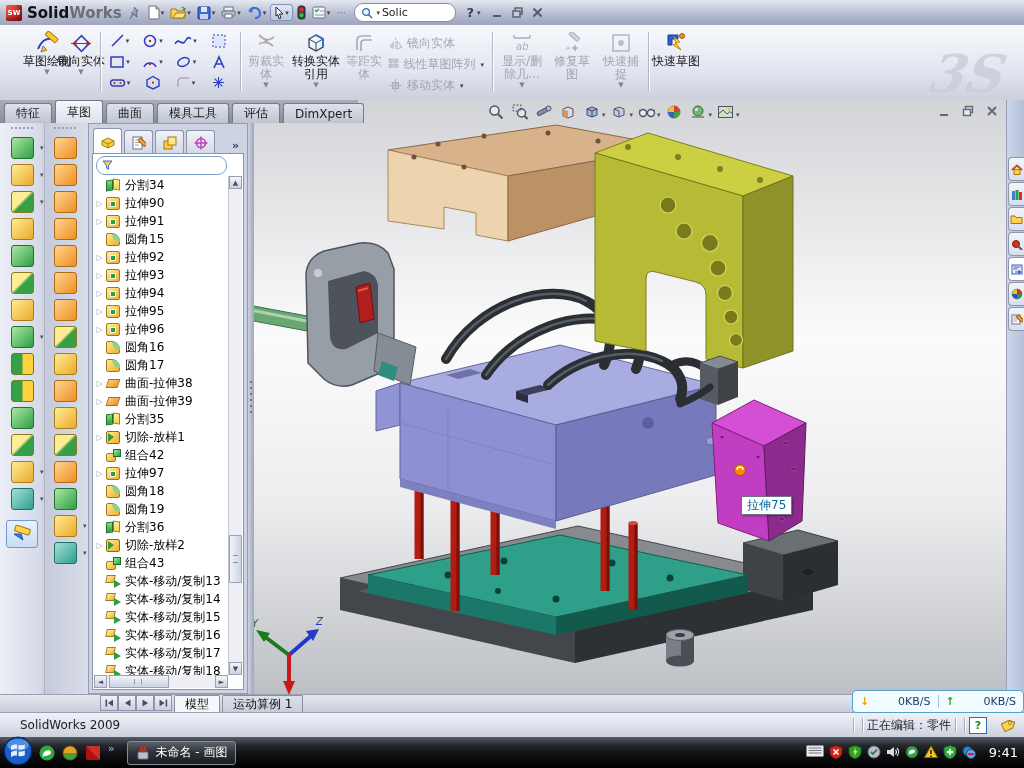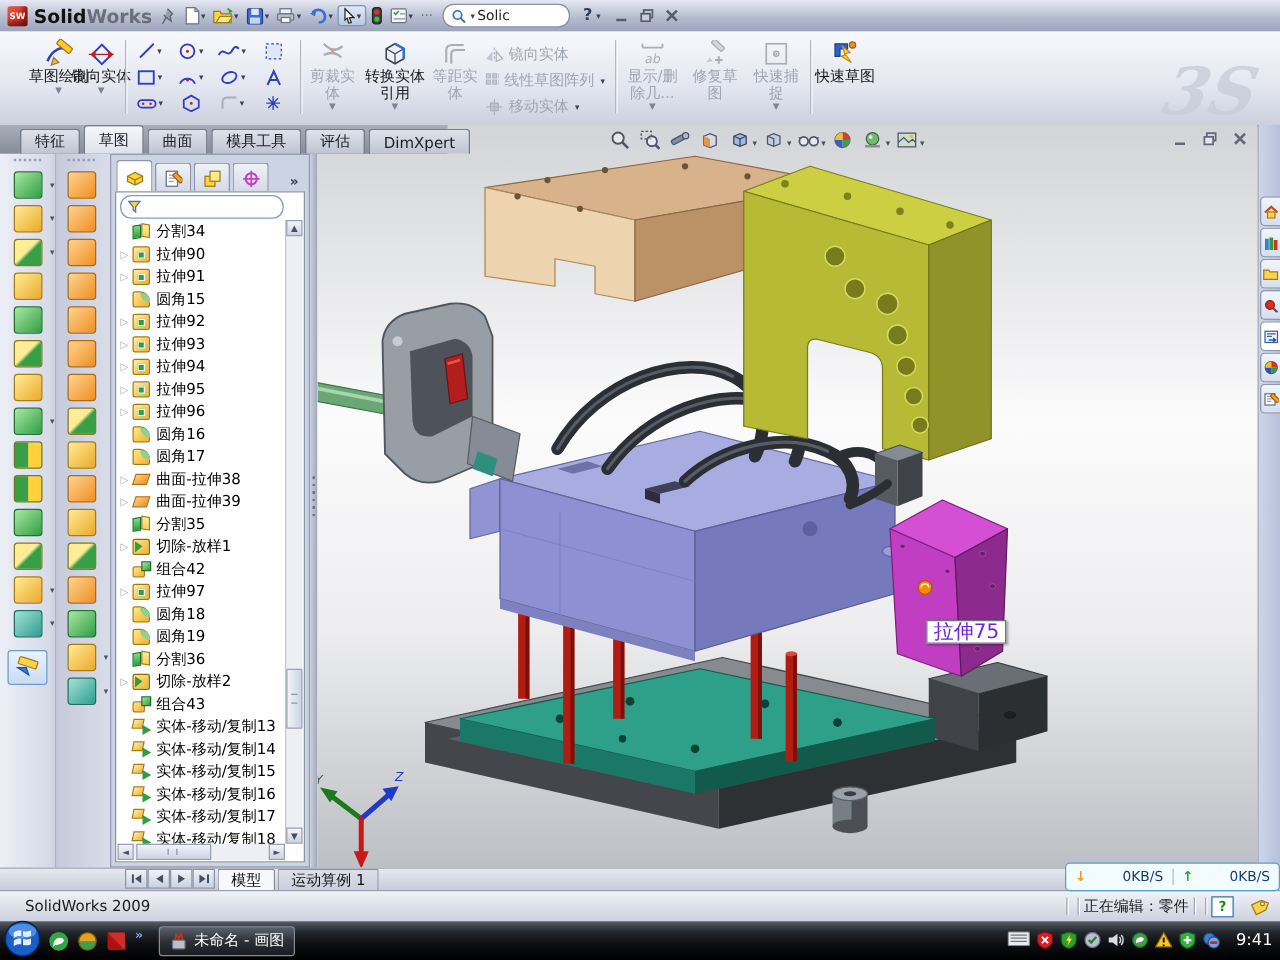--- a/index.html
+++ b/index.html
@@ -35,21 +35,21 @@
   .rsep{position:absolute;top:7px;bottom:9px;width:1px;background:#b4b8c6;box-shadow:1px 0 0 #fdfdff}
   .sgrid{position:absolute;left:103px;top:5px;display:grid;grid-template-columns:repeat(4,33px);
     grid-auto-rows:21px;align-items:center}
   .sgc{display:flex;align-items:center;justify-content:center}
   .trio{position:absolute;left:388px;top:8px;width:96px}
   .trow2{display:flex;align-items:center;height:21px;gap:4px;color:#a0a5b2;font-size:12px;white-space:nowrap}
   .watermark{position:absolute;right:18px;top:18px;font-size:52px;font-style:italic;font-weight:bold;
     color:#c9cdd9;transform:skewX(-12deg);font-family:"DejaVu Serif","Liberation Serif",serif;opacity:.8}
   
   .tabstrip{position:absolute;left:0;top:100px;width:358px;height:23px;z-index:6;
-    background:linear-gradient(#a9aebb,#878c9a);display:flex;align-items:flex-end;padding-left:16px;gap:3px;box-sizing:border-box}
+    background:linear-gradient(#a9aebb,#878c9a);display:flex;align-items:flex-end;padding-left:4px;gap:3px;box-sizing:border-box}
   .ctab{height:19px;padding:0 11px;background:linear-gradient(#dfe2ea,#bfc4d1);
     border:1px solid #767b88;border-bottom:none;border-radius:3px 3px 0 0;
     display:flex;align-items:center;font-size:12px;color:#1c1c24;white-space:nowrap}
   .ctab.active{height:22px;background:linear-gradient(#f6f7fb,#dde1ea)}
   
   .lefttools{position:absolute;left:0;top:123px;width:88px;height:571px;
     background:linear-gradient(90deg,#eceff6,#d6dae7 46%,#c6cbdb 52%,#d9dde9)}
   .ltcol{position:absolute;top:0;width:40px;height:571px}
   .ltcol.c2{left:44px;border-left:1px solid #aeb3c4}
   .grip{width:22px;height:3px;margin:4px auto 2px;border-top:2px dotted #98a0b4}
@@ -114,21 +114,21 @@
     background:repeating-linear-gradient(#6f7488 0 2px,transparent 2px 6px)}
   
   .viewport{position:absolute;left:254px;top:100px;width:752px;height:594px;overflow:hidden;
     background:linear-gradient(#d3d4d7,#fbfbfc 40%,#ededef 68%,#bcbfc4)}
   .model-svg{position:absolute;left:0;top:0}
   .headsup{position:absolute;left:230px;top:2px;display:flex;align-items:center;gap:1px;opacity:.9}
   .hico{width:23px;height:20px;display:flex;align-items:center;justify-content:center}
   .hdd{font-size:7px;color:#3c4252;margin:6px 1px 0 -2px}
   .docbtns{position:absolute;right:8px;top:5px;display:flex;gap:12px;color:#62687a}
   .tooltip{position:absolute;left:487px;top:396px;height:17px;padding:0 5px;background:#fff;
-    border:1px solid #6f7480;box-shadow:1px 1px 2px rgba(0,0,0,.35);font-size:16px;color:#6d28d9;
+    border:1px solid #6f7480;box-shadow:1px 1px 2px rgba(0,0,0,.35);font-size:12px;color:#0369a1;
     display:flex;align-items:center;white-space:nowrap}
   
   .taskpane{position:absolute;left:1006px;top:100px;width:18px;height:594px;
     background:linear-gradient(90deg,#ccd5e8,#b4c0d9);border-left:1px solid #98a0b5}
   .tptab{width:16px;height:24px;margin:1px 0 1px 1px;background:linear-gradient(#f2f5fa,#d6deee);
     border:1px solid #8f97ac;border-right:none;border-radius:4px 0 0 4px;
     display:flex;align-items:center;justify-content:center;box-sizing:border-box}
   .tptab.active{background:#fff}
   
   .modeltabs{position:absolute;left:0;top:694px;width:1024px;height:18px;box-sizing:border-box;

